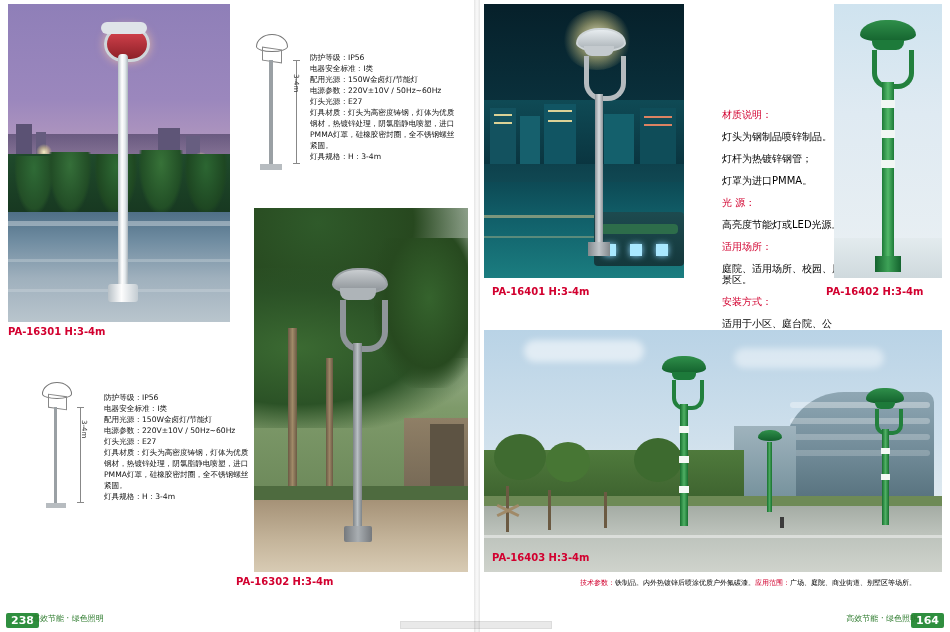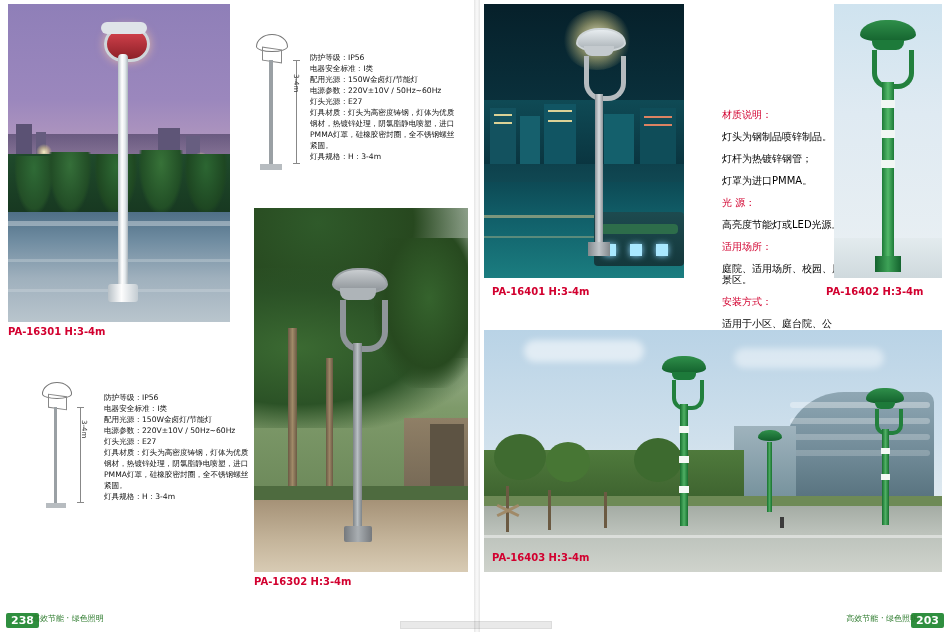--- a/index.html
+++ b/index.html
@@ -145,21 +145,21 @@
     <div style="position:absolute;left:0;bottom:0;width:100%;height:80px;background:linear-gradient(to bottom,#9f8b70 0%,#c4b49a 60%,#d8cbb4 100%);"></div>
     <div style="position:absolute;left:0;bottom:72px;width:100%;height:14px;background:#4e6b3f;"></div>
 
     <div style="position:absolute;left:78px;top:60px;width:52px;height:22px;border-radius:50%/70% 70% 40% 40%;background:linear-gradient(to bottom,#c9cdd0,#8b9196);border:2px solid #9aa0a4;"></div>
     <div style="position:absolute;left:86px;top:80px;width:36px;height:12px;background:#aeb4b8;border-radius:0 0 8px 8px;"></div>
 
     <div style="position:absolute;left:86px;top:92px;width:36px;height:46px;border:6px solid #8f959a;border-top:none;border-radius:0 0 20px 20px;"></div>
     <div style="position:absolute;left:99px;top:135px;width:9px;height:185px;background:linear-gradient(to right,#7d8387,#b9bfc3,#7d8387);"></div>
     <div style="position:absolute;left:90px;top:318px;width:28px;height:16px;background:linear-gradient(to right,#75797d,#a9aeb2,#75797d);border-radius:2px;"></div>
   </div>
-  <div class="caption" style="left:254px;top:576px;text-align:center;">PA-16302 H:3-4m</div>
+  <div class="caption" style="left:236px;top:576px;text-align:center;">PA-16302 H:3-4m</div>
 
   <div class="imgbox" style="left:484px;top:4px;width:200px;height:274px;">
     <div class="scene night-sky"></div>
 
     <div style="position:absolute;left:0;top:96px;width:100%;height:64px;background:linear-gradient(to bottom,#0f4a55,#0a3540);"></div>
     <div class="bld" style="left:6px;top:104px;width:26px;height:56px;background:#13525f;"></div>
     <div class="bld" style="left:36px;top:112px;width:20px;height:48px;background:#16606d;"></div>
     <div class="bld" style="left:60px;top:100px;width:32px;height:60px;background:#115563;"></div>
     <div class="bld" style="left:120px;top:110px;width:30px;height:50px;background:#14606c;"></div>
     <div class="bld" style="left:156px;top:104px;width:36px;height:56px;background:#0f4d59;"></div>
@@ -264,22 +264,25 @@
     <div style="position:absolute;left:397px;top:118px;width:9px;height:6px;background:#f4f8f5;"></div>
     <div style="position:absolute;left:397px;top:144px;width:9px;height:6px;background:#f4f8f5;"></div>
 
     <div style="position:absolute;left:283px;top:112px;width:5px;height:70px;background:linear-gradient(to right,#17702f,#49a85d,#17702f);"></div>
     <div style="position:absolute;left:274px;top:100px;width:24px;height:11px;border-radius:50%/75% 75% 35% 35%;background:linear-gradient(to bottom,#2f8f4a,#12602c);"></div>
 
     <div style="position:absolute;left:296px;bottom:44px;width:4px;height:11px;background:#3b3b3b;"></div>
   </div>
   <div class="caption" style="left:492px;top:552px;">PA-16403 H:3-4m</div>
 
+  <div class="tech" style="left:580px;top:578px;">
+    <span class="hl">技术参数：</span><span>铁制品。内外热镀锌后喷涂优质户外氟碳漆。</span><span class="hl">应用范围：</span><span>广场、庭院、商业街道、别墅区等场所。</span>
+  </div>
 
   <div class="pagenum" style="left:6px;">238</div>
   <div class="footer-left" style="left:32px;">高效节能 · 绿色照明</div>
 
-  <div class="pagenum" style="right:6px;">203</div>
+  <div class="pagenum" style="right:6px;">164</div>
   <div class="footer-right" style="right:32px;">高效节能 · 绿色照明</div>
 
   <div class="bottomline"></div>
   <div class="spine"></div>
 </div>
 
 </body></html>

